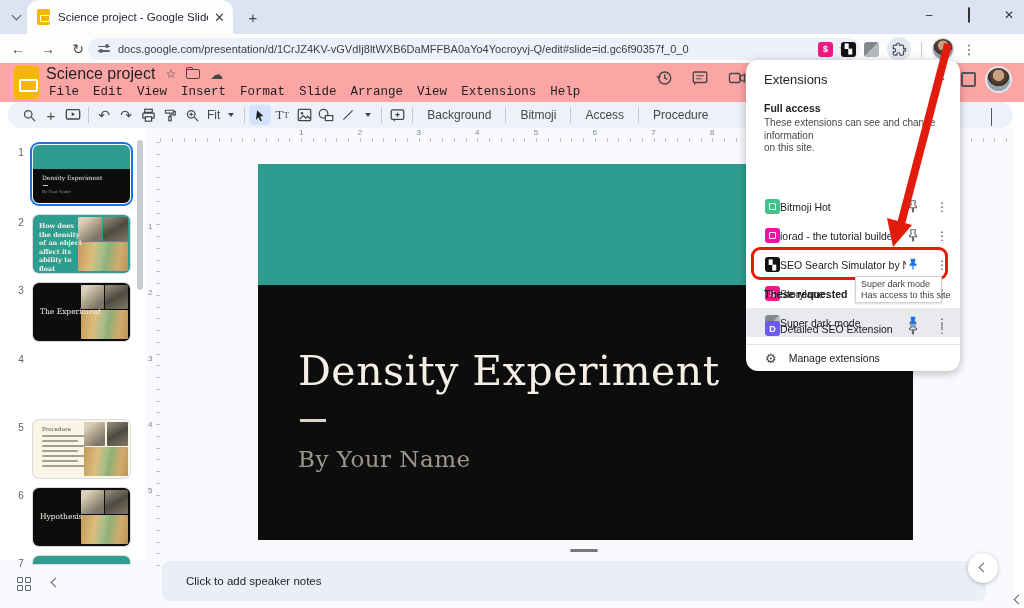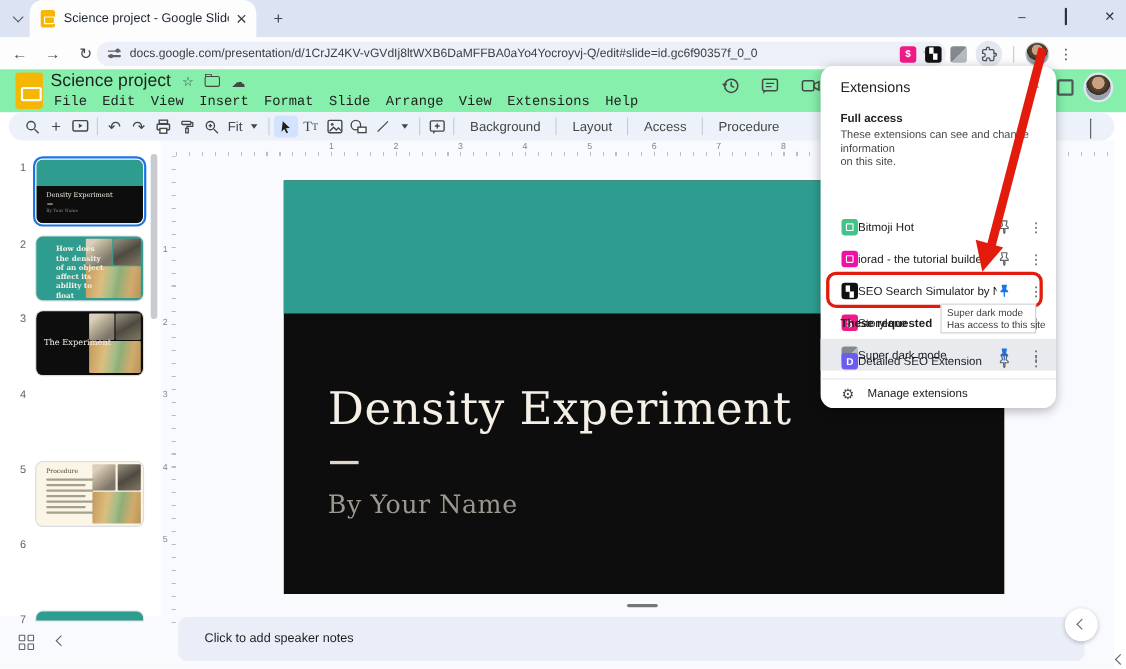--- a/index.html
+++ b/index.html
@@ -33,21 +33,21 @@
   .url { font-size:11px; color:#3c4043; white-space:nowrap; overflow:hidden; flex:1; }
   .omni-star { font-size:13px; color:#54575e; margin-left:8px; }
   .ext-icons { position:absolute; right:48px; top:3px; display:flex; align-items:center; gap:8px; height:24px; }
   .ext-sq { width:15px; height:15px; border-radius:3px; display:flex; align-items:center; justify-content:center; color:#fff; font-size:9px; font-weight:bold; }
   .puzzle-wrap { width:24px; height:24px; border-radius:50%; background:#e4e7f0; display:flex; align-items:center; justify-content:center; }
   .nav-sep { width:1px; height:15px; background:#c6c9d0; margin:0 2px; }
   .avatar { width:22px; height:22px; border-radius:50%; background:radial-gradient(circle at 50% 32%, #c9a183 28%, #5a4634 30%, #3a2f24 55%, #8f9aa6 57%); border:1px solid #cdd2dc; }
   .kebab { font-size:13px; color:#3f4450; width:14px; text-align:center; }
 
   
-  .appheader { position:absolute; left:0; top:63px; width:1024px; height:39px; background:#86efac; }
+  .appheader { position:absolute; left:0; top:63px; width:1024px; height:39px; background:#fca5a5; }
   .app-logo { position:absolute; left:14px; top:3px; width:25px; height:33px; background:#f6b704; border-radius:3px; }
   .app-logo::after { content:""; position:absolute; left:5px; top:13px; width:15px; height:9px; border:2.4px solid #fff; border-radius:2px; }
   .doc-title-row { position:absolute; left:46px; top:2px; display:flex; align-items:center; gap:10px; }
   .doc-title { font-size:16px; color:#1f1f1f; }
   .hdr-ico { font-size:12px; color:#444746; }
   .folder-ico { width:14px; height:10px; border:1.4px solid #444746; border-radius:2px; position:relative; }
   .folder-ico::before { content:""; position:absolute; left:-1px; top:-3.4px; width:5px; height:2px; border:1.4px solid #444746; border-bottom:none; border-radius:2px 2px 0 0; }
   .cloud-ico { font-size:13px; color:#444746; }
   .menubar { position:absolute; left:42px; top:21px; display:flex; }
   .menu-item { font-size:12.5px; color:#1f1f1f; padding:1px 7px; border-radius:4px; cursor:pointer;font-family:Liberation Mono, monospace; }
@@ -134,21 +134,21 @@
   
   .red-box { position:absolute; left:751px; top:247px; width:197px; height:33px; border:3.5px solid #e31b0c; border-radius:9px; z-index:60; pointer-events:none; }
   .tooltip { position:absolute; left:855px; top:276px; width:87px; height:27px; background:#fff; border:1px solid #cfd1d4; z-index:65; padding:2px 5px; box-shadow:0 1px 2px rgba(0,0,0,.15); }
   .tooltip div { font-size:9px; color:#3c4043; line-height:11px; white-space:nowrap; }
   #arrow-svg { position:absolute; left:0; top:0; z-index:70; pointer-events:none; }
   .t1-top { position:absolute; left:0; top:0; width:100%; height:42%; }
   .t1-bot { position:absolute; left:0; bottom:0; width:100%; height:58%; background:#0d0d0d; }
   .t1-title { position:absolute; left:9px; top:5px; font-family:"DejaVu Serif", serif; font-size:6px; color:#f0eae0; white-space:nowrap; }
   .t1-dash { position:absolute; left:10px; top:16px; width:5px; height:1px; background:#cfc9bf; }
   .t1-sub { position:absolute; left:9px; top:20px; font-family:"DejaVu Serif", serif; font-size:4px; color:#8d8density8-80; color:#8d887f; }
-  .t-text-white { position:absolute; left:18px; top:7px; width:46%; font-family:"DejaVu Serif", serif; font-size:6.5px; font-weight:bold; color:#f3efe6; line-height:8.5px; }
+  .t-text-white { position:absolute; left:6px; top:7px; width:46%; font-family:"DejaVu Serif", serif; font-size:6.5px; font-weight:bold; color:#f3efe6; line-height:8.5px; }
   .t-dark-title { position:absolute; left:7px; top:24px; font-family:"DejaVu Serif", serif; font-size:7.5px; color:#f3efe6; white-space:nowrap; }
   .t-cream { background:#faf5e6; }
   .t-mat-title { position:absolute; left:12px; top:20px; font-family:"DejaVu Serif", serif; font-size:6.5px; color:#2e9d8f; }
   .t-mat-sub { position:absolute; left:8px; top:30px; font-size:3.5px; color:#555; }
   .t-proc-title { position:absolute; left:9px; top:6px; font-family:"DejaVu Serif", serif; font-size:5.5px; color:#4c4a3c; }
   .t-lines { position:absolute; left:9px; top:15px; width:44%; }
   .t-lines i { display:block; height:1.5px; background:#a3a08e; margin-bottom:3.5px; border-radius:1px; }
   .t-lines i:nth-child(2n){ width:85%; }
 </style>
 </head>
@@ -310,21 +310,21 @@
         <svg width="15" height="15" viewBox="0 0 24 24">
           <rect x="2" y="3" width="20" height="15" rx="2" fill="none" stroke="#444746" stroke-width="2"></rect>
           <path d="M6 18v4l4-4z" fill="#444746"></path>
           <path d="M12 7v7M8.5 10.5h7" stroke="#444746" stroke-width="2"></path>
         </svg>
       </span>
     <span class="tb-sep"></span>
     <span id="tb-actions" style="display:flex;align-items:center;">
         <span class="tb-label">Background</span>
         <span class="tb-sep"></span>
-        <span class="tb-label">Layout</span>
+        <span class="tb-label">Bitmoji</span>
         <span class="tb-sep"></span>
         <span class="tb-label">Access</span>
         <span class="tb-sep"></span>
         <span class="tb-label">Procedure</span>
       </span>
     <span class="tb-collapse"><span class="chev-up"></span></span>
   </div>
 
   <div class="mainarea">
     <div class="filmstrip" id="filmstrip">
@@ -368,20 +368,28 @@
             <i></i>
             <i></i>
             <i></i>
             <i></i>
             <i></i>
             <i></i>
             <i></i>
           </div>
         </div>
         <span class="thumb-num" style="top: 362px;">6</span>
+        <div class="thumb" style="top: 360px; background: rgb(13, 13, 13);">
+          <div class="collage" style="width: 48%;">
+            <div class="ph ph-a"></div>
+            <div class="ph ph-b"></div>
+            <div class="ph ph-c"></div>
+          </div>
+          <div class="t-dark-title">Hypothesis</div>
+        </div>
         <span class="thumb-num" style="top: 430px;">7</span>
         <div class="thumb" style="top: 428px; background: rgb(46, 157, 143); height: 8px; border-radius: 6px 6px 0px 0px;"></div>
       </div>
     <div class="fs-scrollbar"></div>
 
     <div class="hruler" id="hruler">
         <span style="left: 139px;">1</span>
         <span style="left: 197.7px;">2</span>
         <span style="left: 256.4px;">3</span>
         <span style="left: 315.1px;">4</span>

